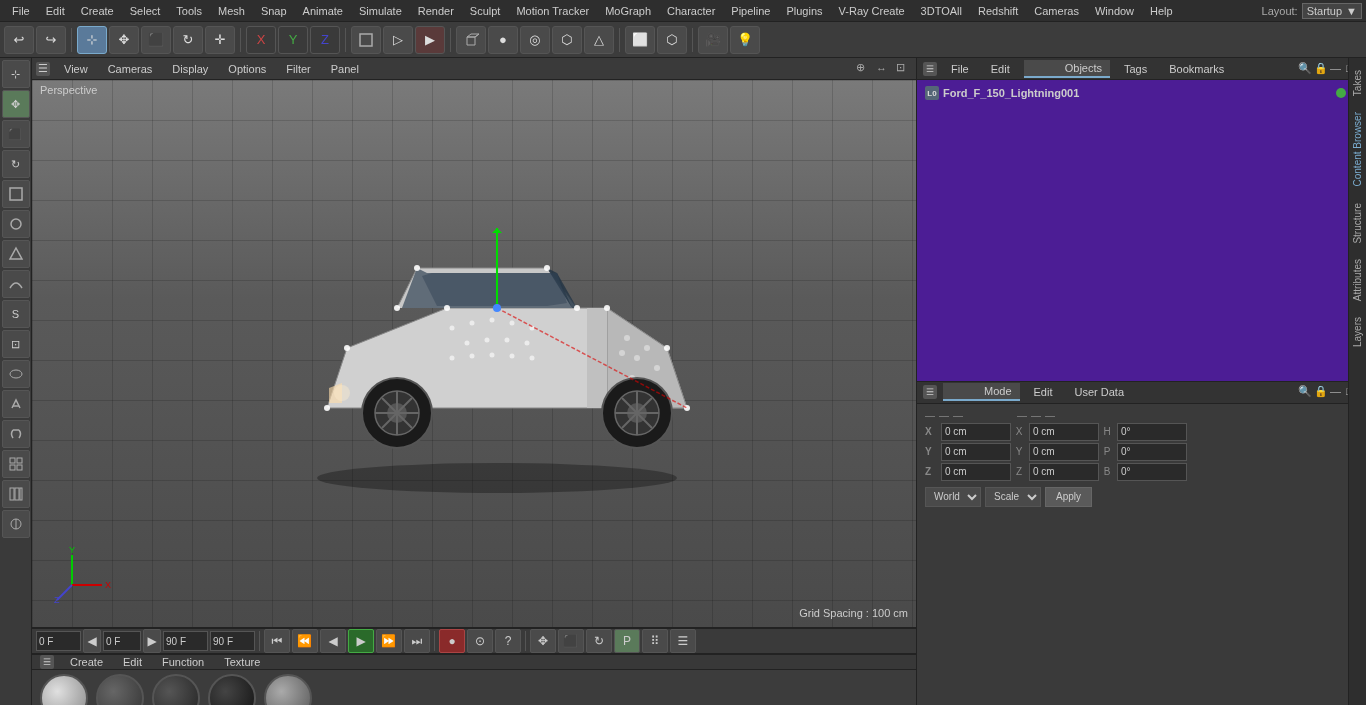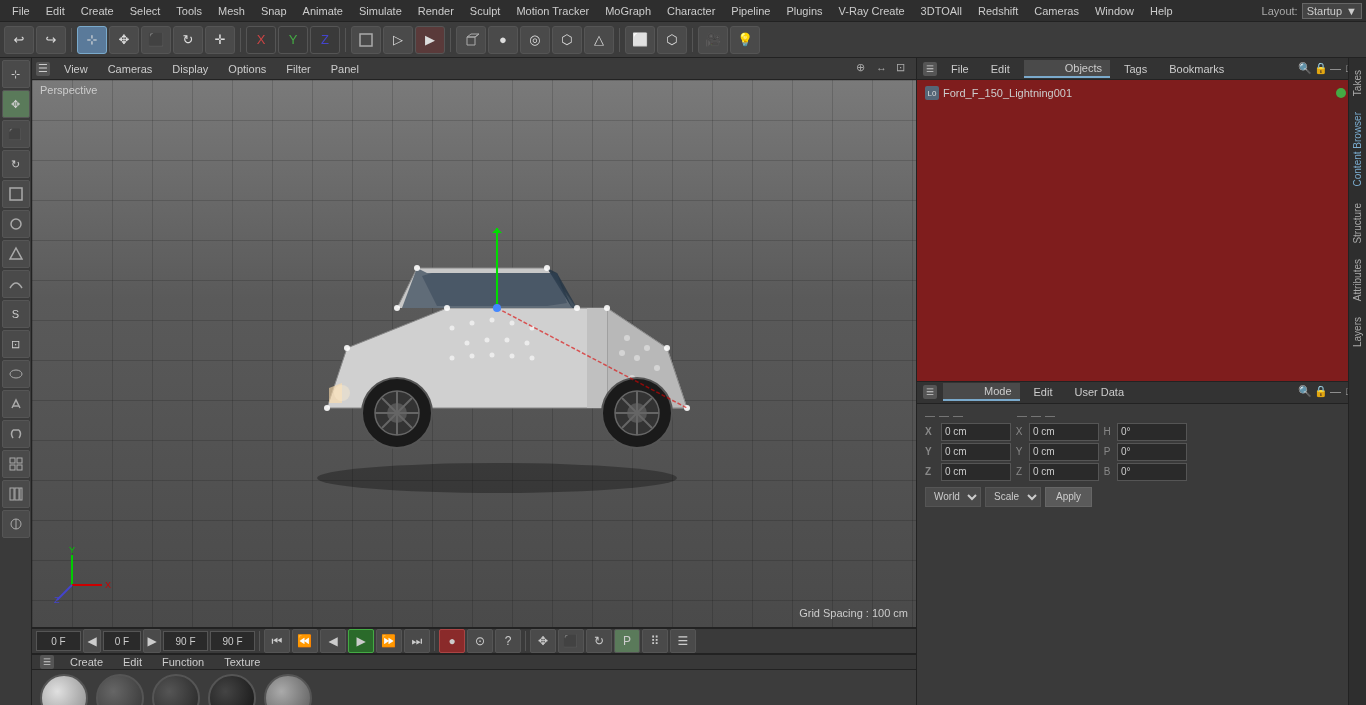--- a/index.html
+++ b/index.html
@@ -96,21 +96,21 @@
       height: 22px; background: #333; border-bottom: 1px solid #222;
       display: flex; align-items: center; padding: 0 8px; position: relative;
       overflow: hidden;
     }
     #timeline-controls {
       height: 32px; background: #3a3a3a; border-bottom: 1px solid #222;
       display: flex; align-items: center; padding: 0 4px; gap: 2px;
     }
     .tc-input {
       width: 38px; height: 20px; background: #2a2a2a; border: 1px solid #555;
-      color: #ccc; font-size: 10px; text-align: center; padding: 0 2px;
+      color: #ccc; font-size: 10px; padding: 0 2px;
     }
     .tc-btn {
       width: 26px; height: 24px; background: #4a4a4a; border: 1px solid #555;
       display: flex; align-items: center; justify-content: center;
       cursor: pointer; color: #ccc; font-size: 12px; border-radius: 2px;
     }
     .tc-btn.red { background: #8a2a2a; border-color: #aa4444; }
     .tc-btn.green { background: #2a6a2a; border-color: #44aa44; }
     .tc-separator { width: 1px; height: 20px; background: #555; margin: 0 2px; }
 
@@ -153,21 +153,21 @@
       height: 50%; border-bottom: 1px solid #222; display: flex; flex-direction: column;
     }
     #objects-header {
       height: 22px; display: flex; align-items: center; padding: 0 6px; gap: 6px;
       background: #333; border-bottom: 1px solid #222;
     }
     .panel-tab {
       padding: 2px 8px; color: #ccc; cursor: pointer; font-size: 11px;
     }
     .panel-tab.active { background: #4a4a4a; border-bottom: 2px solid #7aaacc; padding-left: 41px; }
-    #objects-content { flex: 1; padding: 4px; overflow-y: auto; background: #7f1d1d; }
+    #objects-content { flex: 1; padding: 4px; overflow-y: auto; background: #4c1d95; font-weight: bold; }
     .obj-row {
       display: flex; align-items: center; padding: 2px 4px; gap: 4px; cursor: pointer;
     }
     .obj-name { color: #ccc; font-size: 11px; }
     .obj-dots { margin-left: auto; display: flex; gap: 2px; }
     .obj-dot { width: 10px; height: 10px; border-radius: 50%; }
     .dot-green { background: #44aa44; }
     .vtab {
       writing-mode: vertical-rl; transform: rotate(180deg);
       color: #aaa; font-size: 10px; padding: 8px 2px; cursor: pointer;

